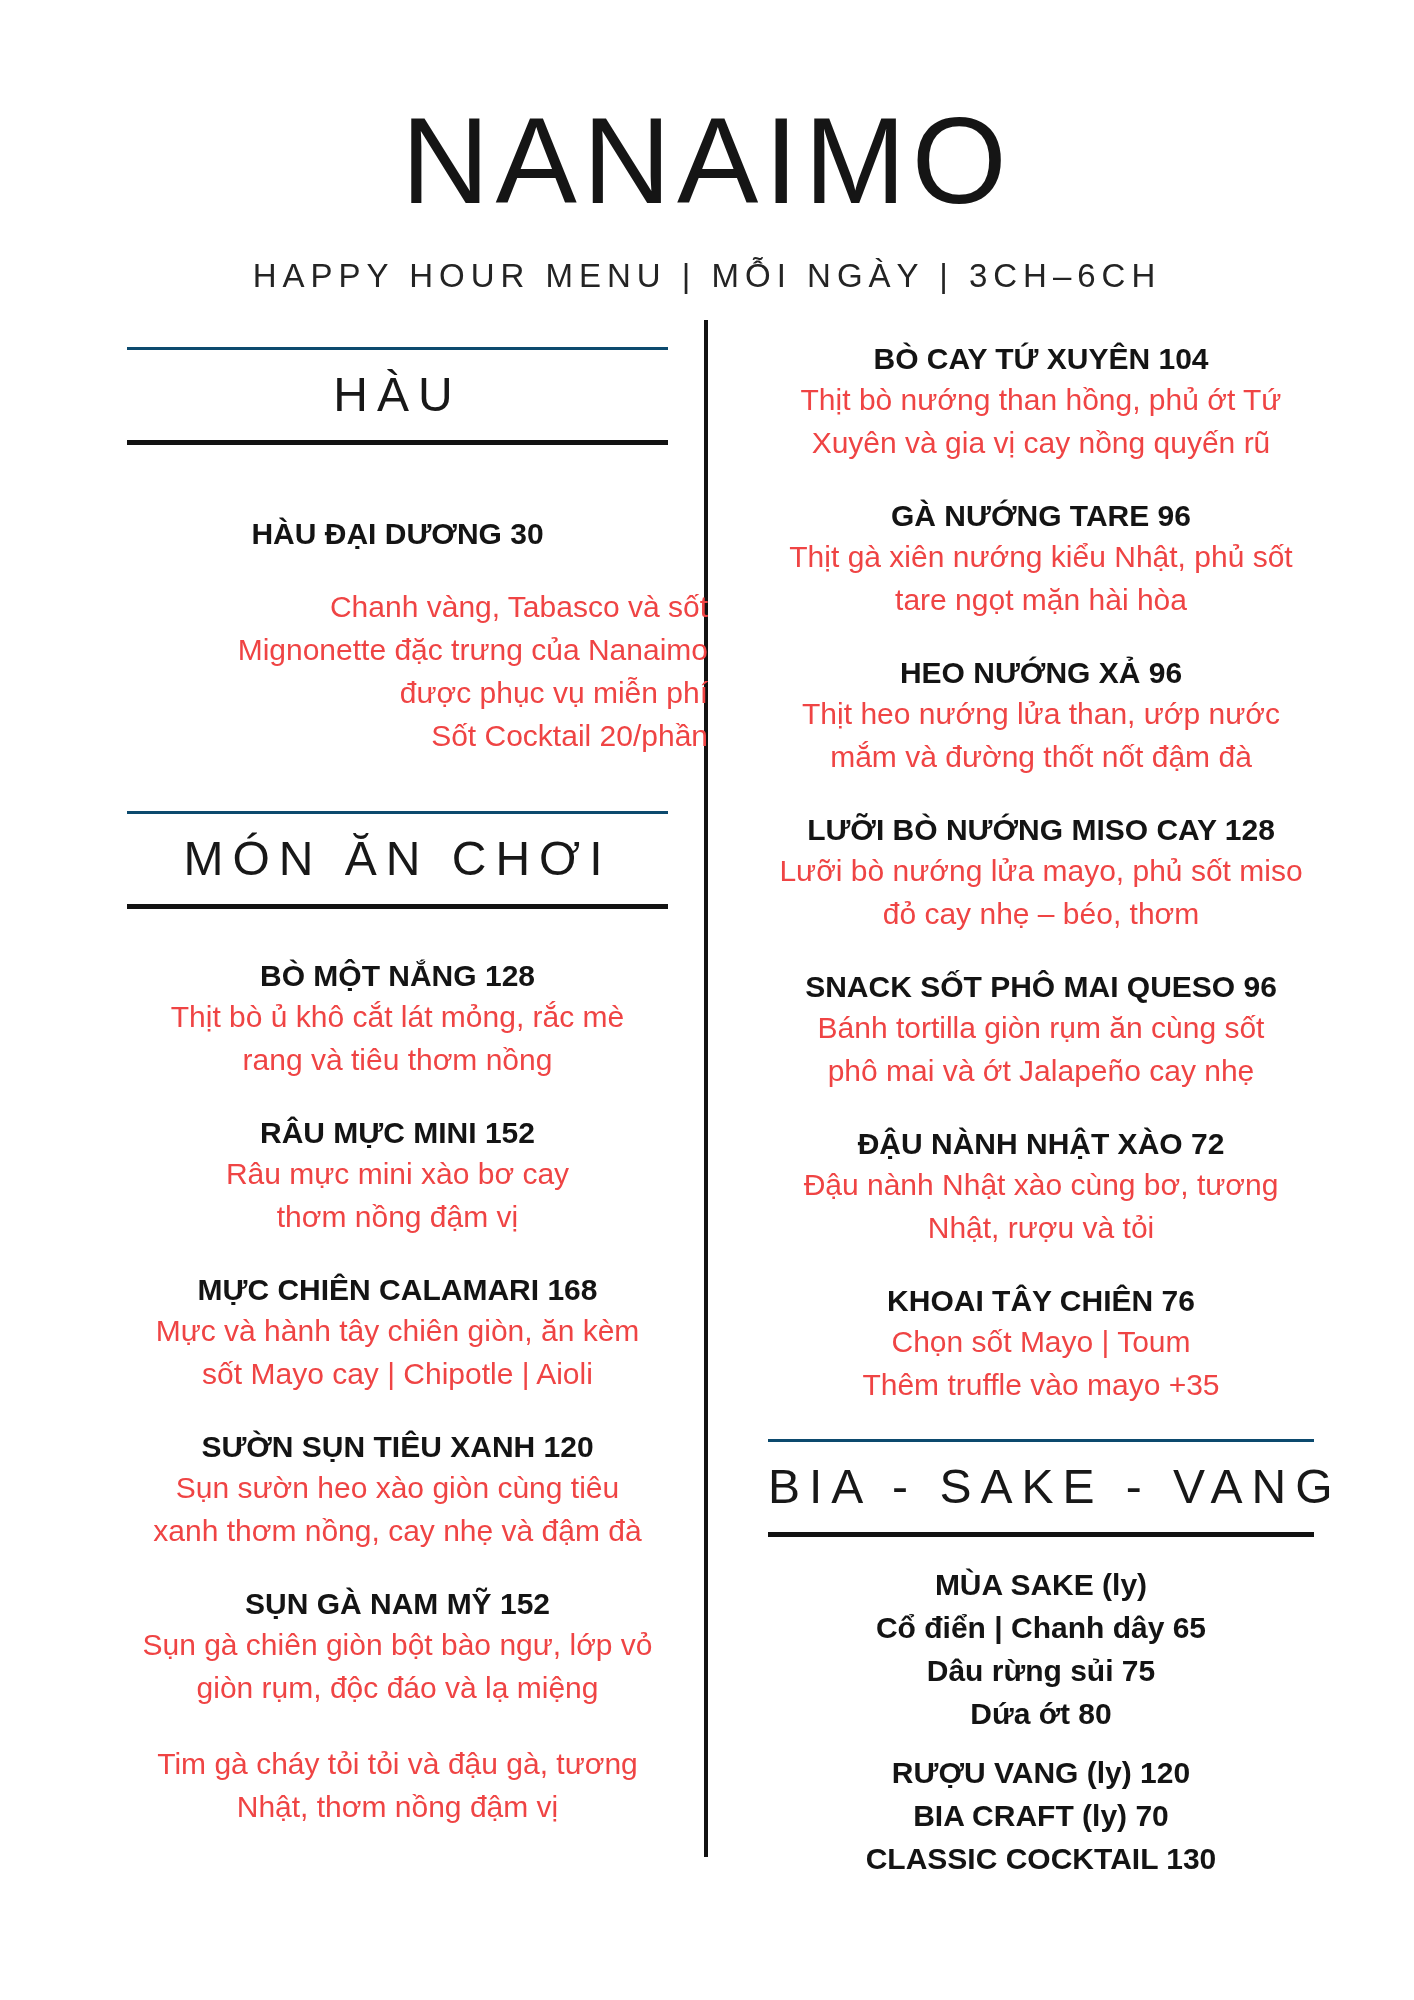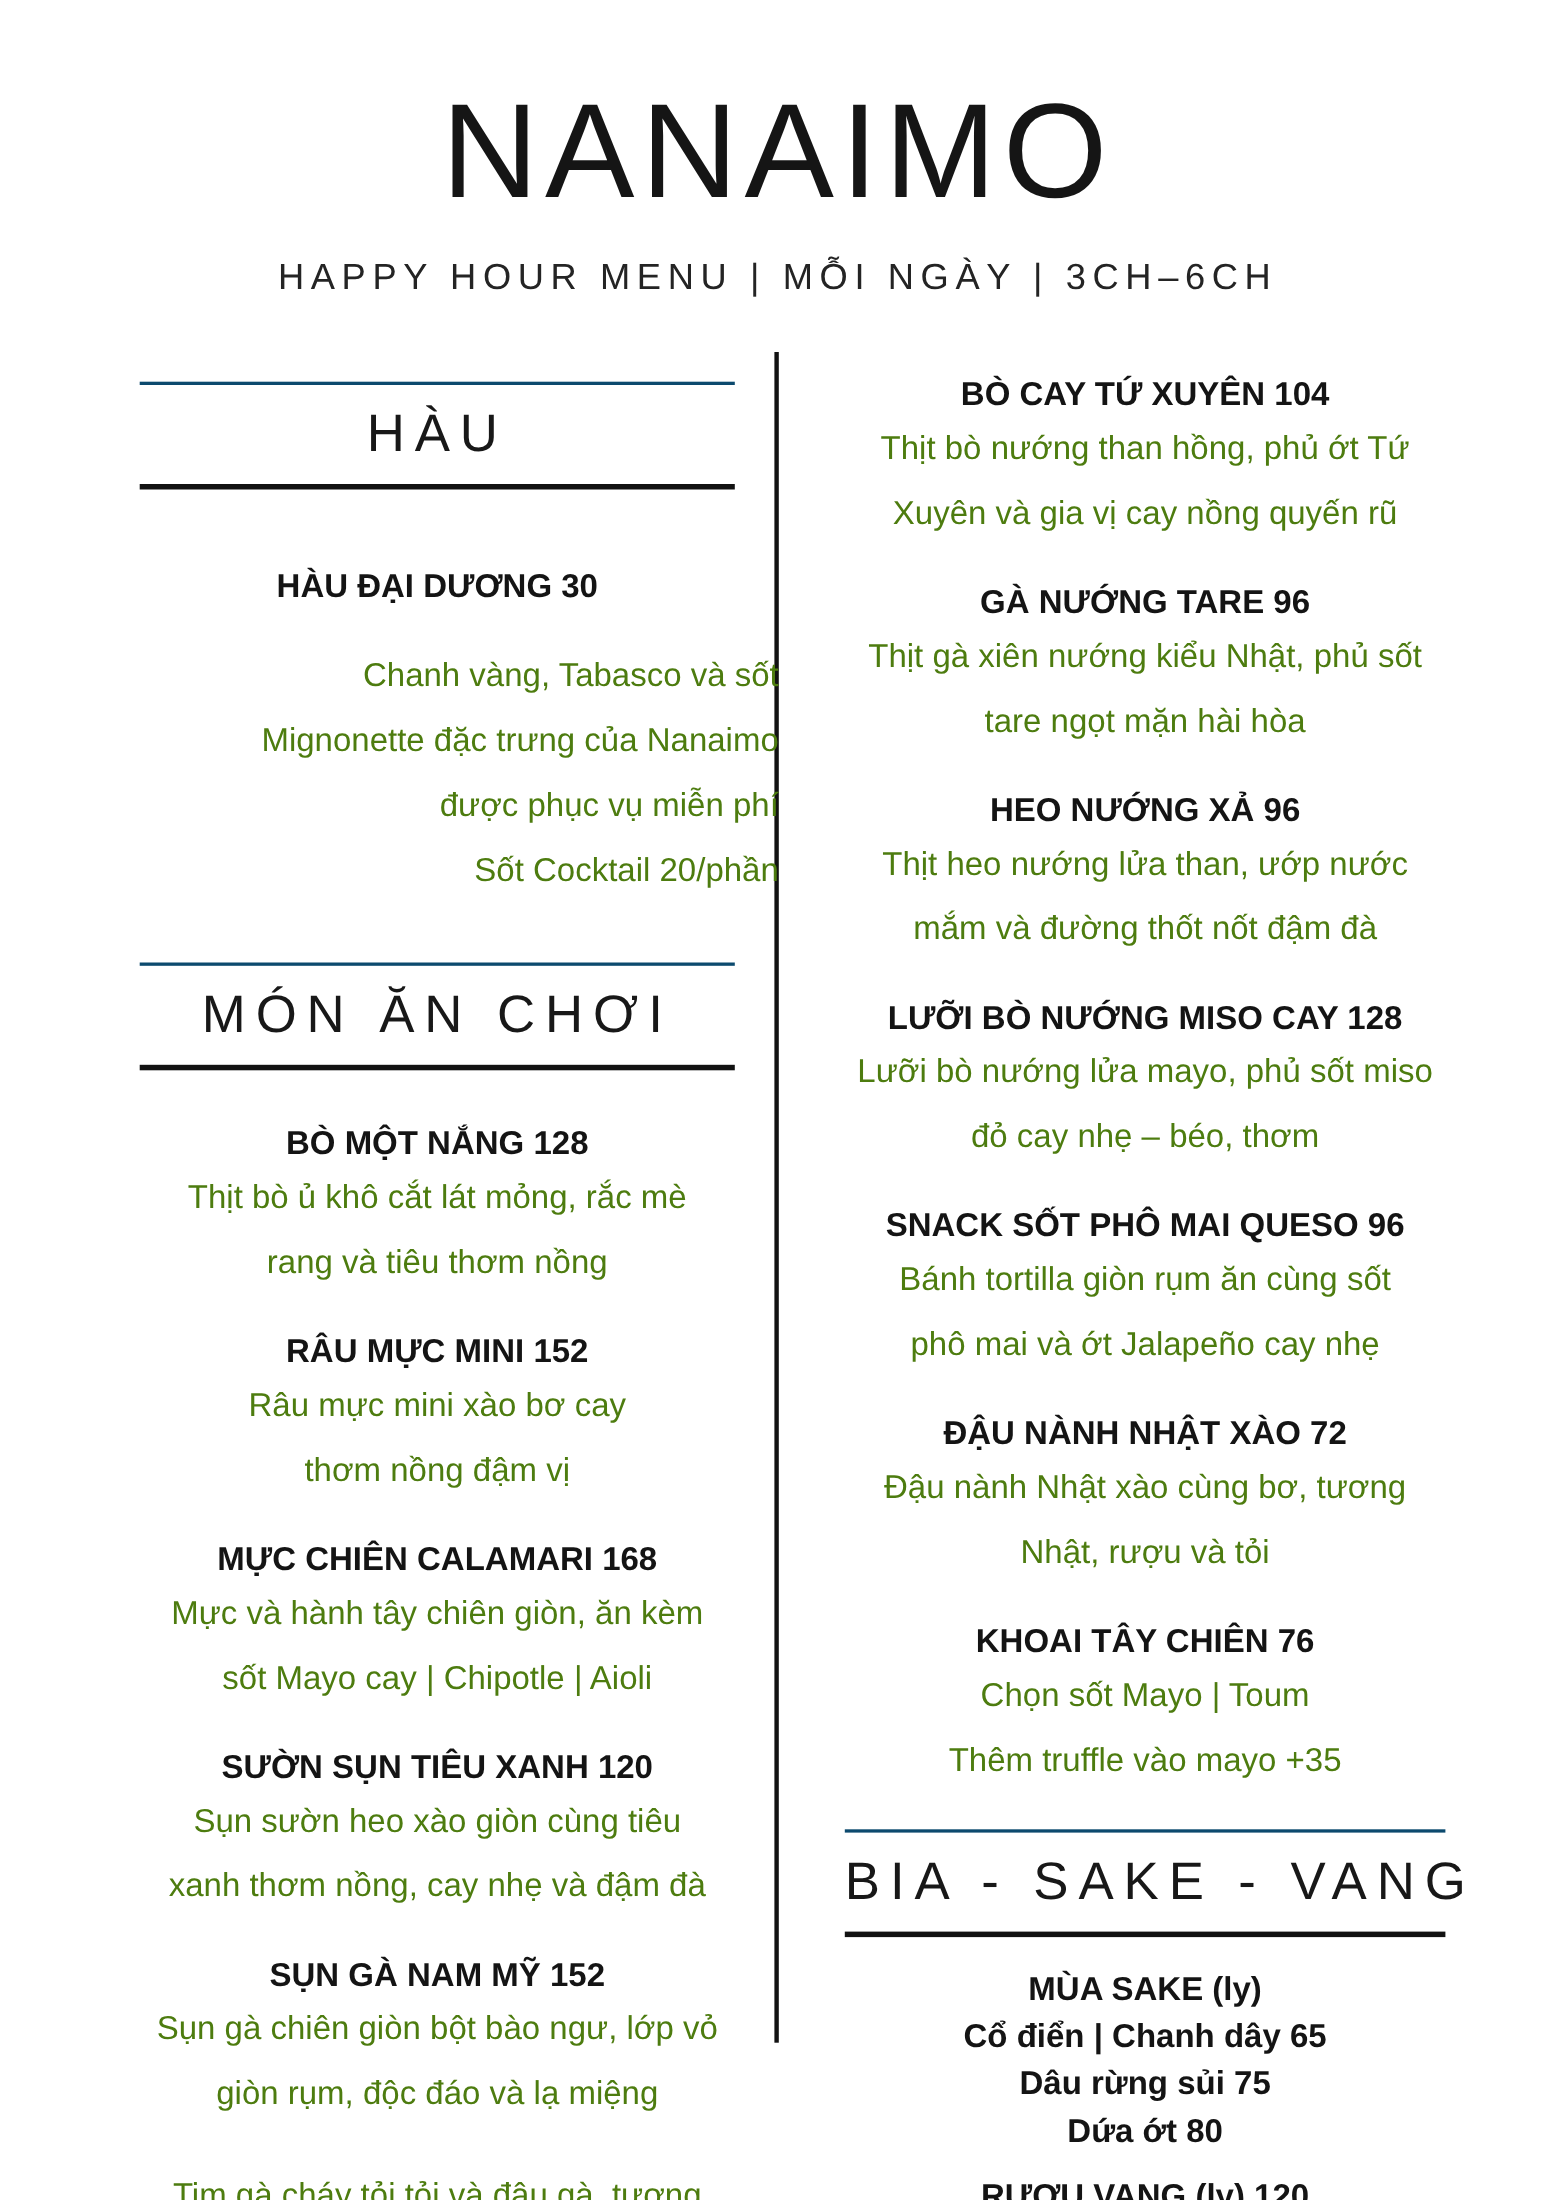--- a/index.html
+++ b/index.html
@@ -7,21 +7,21 @@
     position:relative;
     width:1414px;height:2000px;
     background:#ffffff;
     font-family:"Liberation Sans","DejaVu Sans",sans-serif;
     color:#1c1c1c;
     overflow:hidden;
   }
   
   .page-header{position:absolute;top:0;left:0;width:1414px;text-align:center;}
   .brand-title{
-    margin:0;padding-top:76px;
+    margin:0;padding-top:100px;
     font-size:122px;line-height:1;
     font-weight:200;letter-spacing:6px;
     color:#151515;white-space:nowrap;
   }
   .menu-subtitle{
     margin-top:36px;
     font-size:33px;line-height:1.1;
     letter-spacing:6px;font-weight:400;color:#242424;
     white-space:nowrap;
   }
@@ -48,22 +48,22 @@
   #hau-head{margin-top:347px;}
   #monanchoi-head{margin-top:54px;}
   #drinks-head{margin-top:16px;}
   
   .item{margin:0 -40px 33px -40px;}
   .item-name{
     margin:0;font-size:30px;line-height:38px;
     font-weight:700;color:#141414;white-space:nowrap;
   }
   .item-desc{
-    margin:0;font-size:30px;line-height:59px;
-    font-weight:400;color:#4d7c0f;white-space:pre-line;
+    margin:0;font-size:30px;line-height:43px;
+    font-weight:400;color:#ef4444;white-space:pre-line;
   }
   .oyster-name{margin-top:70px;}
   .oyster-desc{margin-top:32px;text-align:right;}
   .first-left{margin-top:48px;}
   .first-right{margin-top:340px;}
   
   .drink-group{margin-top:26px;}
   .drink-group.second{margin-top:16px;}
   .drink-line{
     margin:0;font-size:30px;line-height:43px;

